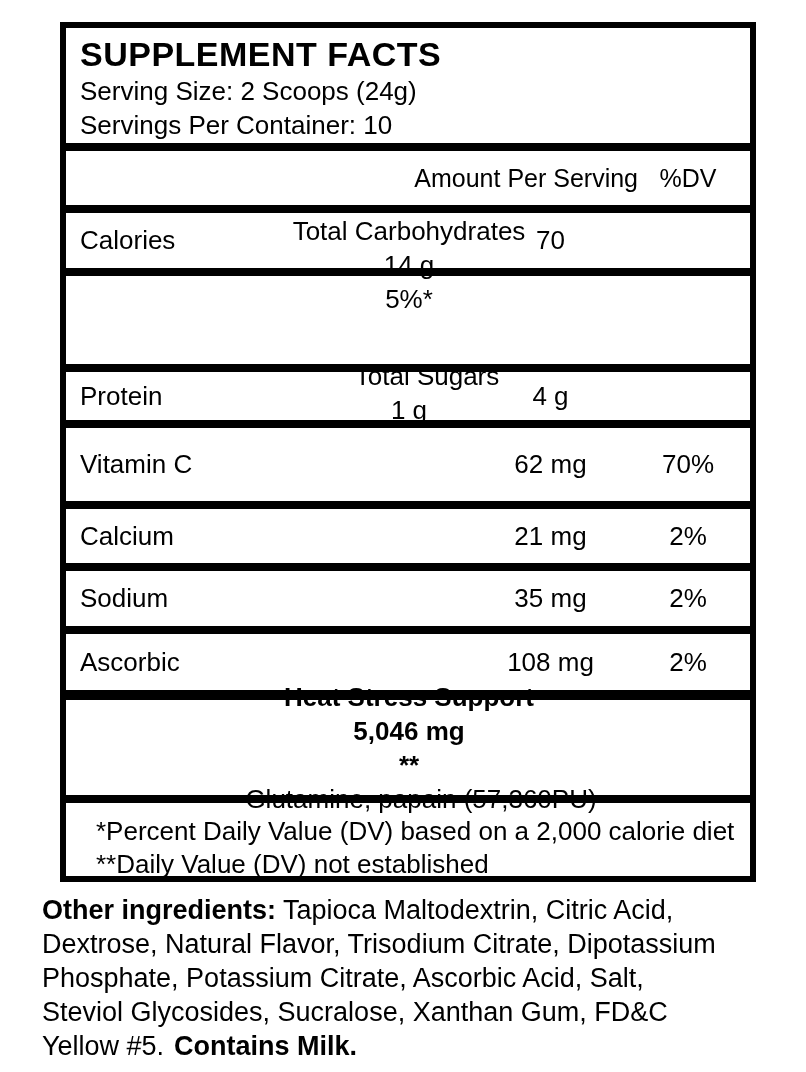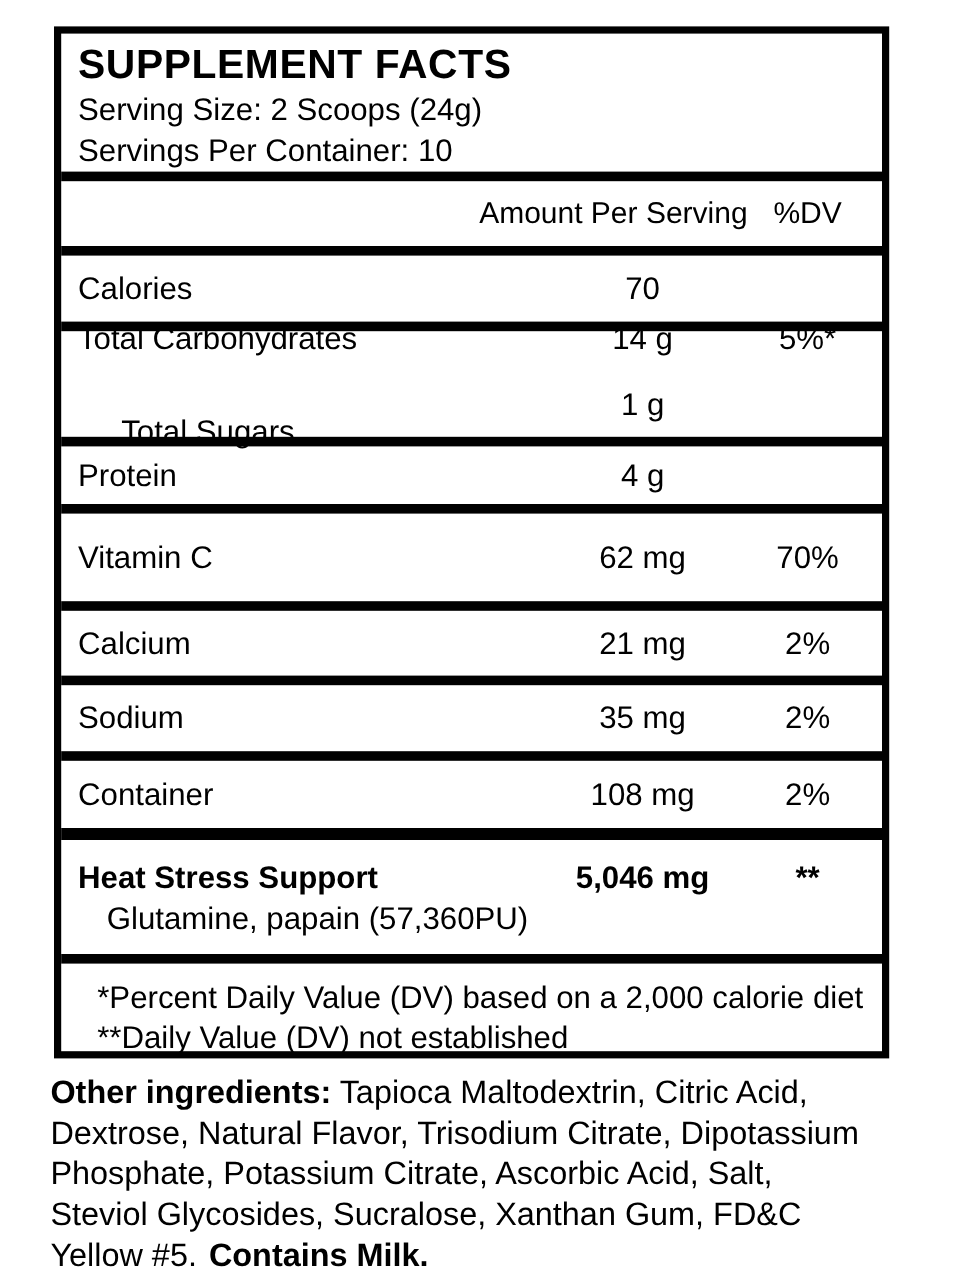--- a/index.html
+++ b/index.html
@@ -14,21 +14,21 @@
   }
   .page {
     position: relative;
     width: 806px;
     height: 1072px;
     background: #ffffff;
     overflow: hidden;
   }
   .label-box {
     position: absolute;
-    left: 45px;
+    left: 60px;
     top: 22px;
     width: 696px;
     height: 860px;
     border: 6px solid #000000;
     box-sizing: border-box;
     background: #ffffff;
   }
   .header-block {
     height: 115px;
     padding: 6px 12px 0 14px;
@@ -73,20 +73,21 @@
     box-sizing: border-box;
     display: flex;
     flex-direction: column;
     justify-content: center;
   }
   .line {
     display: flex;
     align-items: center;
     line-height: 34px;
     font-size: 26px;
+    flex-direction: column;
   }
   .sub-indent { padding-left: 36px; margin-top: 43px; }
   .bold { font-weight: 700; }
   .footnote-block {
     height: 89px;
     padding: 12px 12px 0 14px;
     box-sizing: border-box;
     font-size: 26px;
     line-height: 33px;
     margin-left: 16px;
@@ -172,21 +173,21 @@
 
     <div class="row" style="height:55px">
       <div class="col-label">Sodium</div>
       <div class="col-amount">35 mg</div>
       <div class="col-dv">2%</div>
     </div>
 
     <div class="bar"></div>
 
     <div class="row" style="height:56px">
-      <div class="col-label">Container</div>
+      <div class="col-label">Ascorbic</div>
       <div class="col-amount">108 mg</div>
       <div class="col-dv">2%</div>
     </div>
 
     <div class="bar thick"></div>
 
     <div class="multirow" style="height:95px">
       <div class="line">
         <div class="col-label bold">Heat Stress Support</div>
         <div class="col-amount bold">5,046 mg</div>

